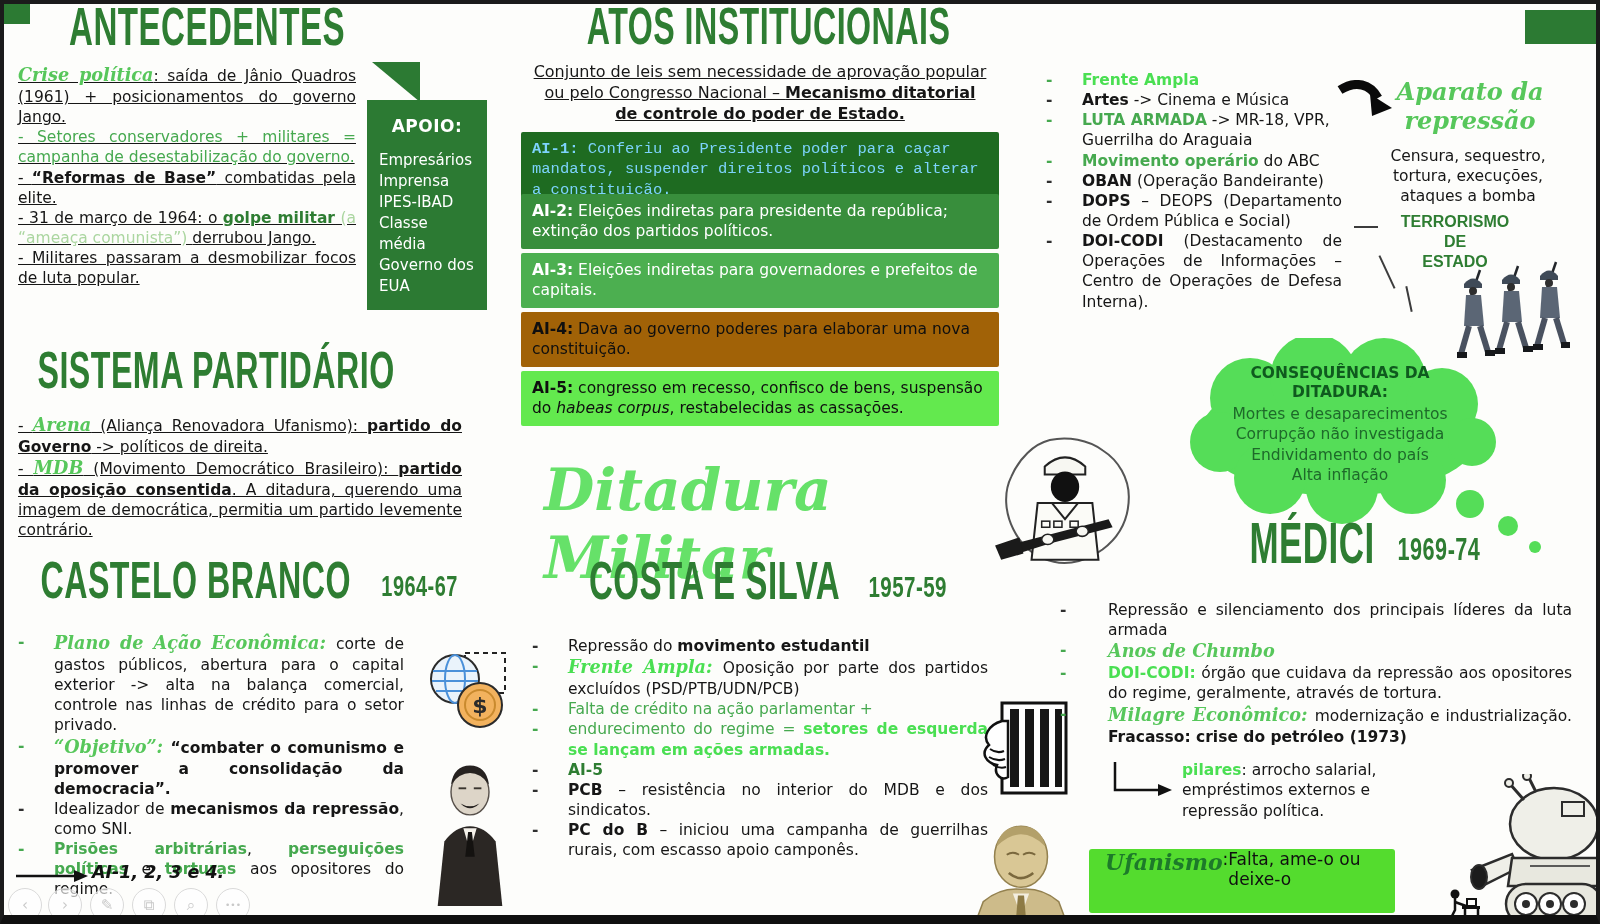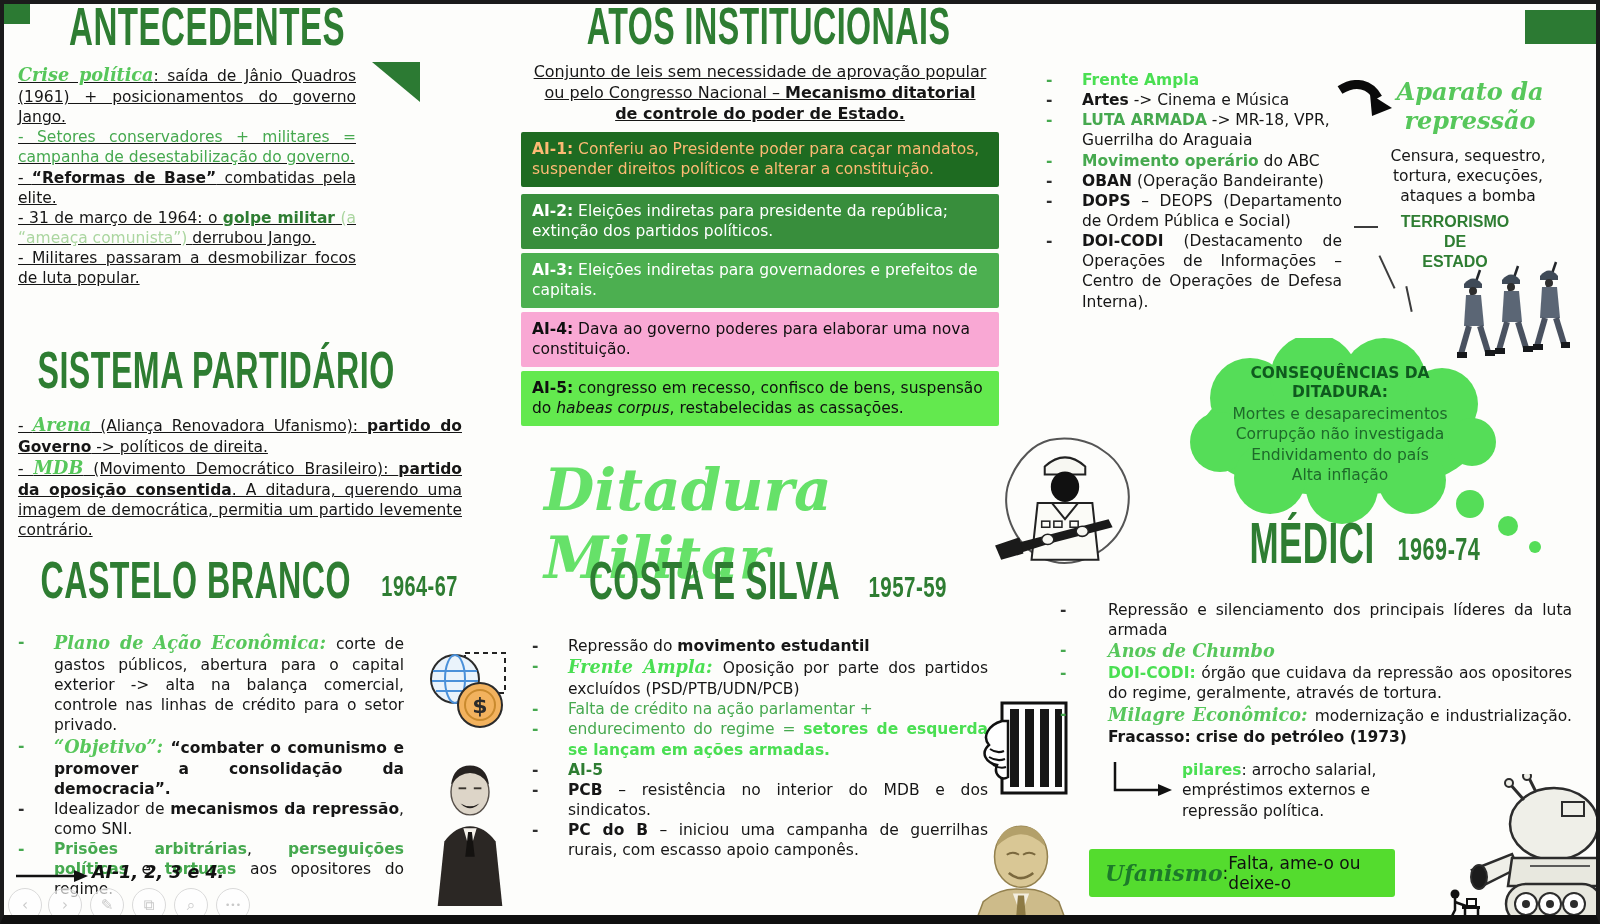--- a/index.html
+++ b/index.html
@@ -28,39 +28,39 @@
   .c-pale { color:#abd6a0; }
   .c-dg { color:#2e7d32; }
   .b { font-weight:bold; }
   .i { font-style:italic; }
   
   .apoio { position:absolute; left:363px; top:96px; width:120px; height:210px; background:#2c7a33; color:#fff; padding:16px 12px; }
   .apoio .ttl { font-weight:bold; font-size:17px; text-align:center; margin-bottom:14px; letter-spacing:0.5px; }
   .apoio .bd { white-space:pre-line; font-size:15px; line-height:1.4; }
   
   .aibox { position:absolute; left:517px; width:478px; padding:7px 11px; font-size:15.5px; line-height:1.32; border-radius:2px; }
-  .ai1 { background:#1e6b21; color:#fdba74; }
+  .ai1 { background:#1e6b21; color:#7dd3fc;font-family:Liberation Mono, monospace; }
   .ai2 { background:#388e3c; color:#fff; }
   .ai3 { background:#4caf50; color:#fff; }
-  .ai4 { background:#f9a8d4; color:#0f0f0f; }
+  .ai4 { background:#a16207; color:#0f0f0f; }
   .ai5 { background:#63e94e; color:#0f0f0f; }
   .ailbl { font-weight:bold; }
   .script-title { position:absolute; font-family:"DejaVu Serif",serif; font-style:italic; font-weight:bold; color:#66e169; }
   .pre { white-space:pre-line; }
   .terror { position:absolute; color:#2e7d32; font-weight:bold; font-family:"Liberation Sans",sans-serif; font-size:16px; text-align:center; line-height:1.25; }
   .corner { position:absolute; background:#2c7a33; }
   
   .cloud-wrap { position:absolute; left:1180px; top:334px; width:312px; height:188px; }
   .cloud-wrap svg { position:absolute; inset:0; }
   .cloud-title { position:absolute; top:26px; width:100%; text-align:center; font-weight:bold; color:#0f5a1e; font-size:15.5px; line-height:1.25; }
   .cloud-lines { position:absolute; top:66px; width:100%; text-align:center; color:#1e6a2a; font-size:15.5px; line-height:1.32; }
   .dot { position:absolute; background:#55dd58; border-radius:50%; }
   
-  .ufan { position:absolute; left:1085px; top:845px; width:306px; height:48px; background:#54dc2e; border-radius:3px;
-          display:flex; align-items:center; padding:0 16px; }
+  .ufan { position:absolute; left:1085px; top:845px; width:306px; height:64px; background:#54dc2e; border-radius:3px;
+          display:flex; padding:0 16px; }
   .ufan .s1 { font-family:"DejaVu Serif",serif; font-style:italic; font-weight:bold; font-size:22px; color:#1d7a2a; }
   .ufan .s2 { font-size:17px; color:#101010; }
   
   .vbtn { position:absolute; width:34px; height:34px; border-radius:50%; border:1.5px solid #dadada; color:#c9c9c9;
           background:rgba(255,255,255,.65); display:flex; align-items:center; justify-content:center; font-size:15px; }
   .note { position:absolute; font-weight:bold; font-style:italic; font-size:17.5px; color:#111; }
   .mark { position:absolute; background:#3c3c3c; }
 </style>
 </head>
 <body>
@@ -78,20 +78,28 @@
     <div><span class="scr c-scr">Crise política</span><span>: saída de Jânio Quadros (1961) + posicionamentos do governo Jango.</span></div>
     <div class="c-green">- Setores conservadores + militares = campanha de desestabilização do governo.</div>
     <div><span>- </span><span class="b">“Reformas de Base”</span><span> combatidas pela elite.</span></div>
     <div><span>- 31 de março de 1964: o </span><span class="b c-dg">golpe militar</span><span class="c-pale"> (a “ameaça comunista”) </span><span>derrubou Jango.</span></div>
     <div>- Militares passaram a desmobilizar focos de luta popular.</div>
   </div>
 
   <svg class="abs" style="left:368px;top:58px;" width="48" height="40">
       <polygon points="0,0 48,0 48,40" fill="#2c7a33"></polygon>
     </svg>
+  <div class="apoio">
+    <div class="ttl">APOIO:</div>
+    <div class="bd">Empresários
+Imprensa
+IPES-IBAD
+Classe média
+Governo dos EUA</div>
+  </div>
 
   <div class="hdr" style="left:12px;top:348px;width:400px;font-size:35px;">
     <span class="t">SISTEMA PARTIDÁRIO</span>
   </div>
 
   <div class="para" style="left:14px;top:410px;width:444px;">
     <div><span>- </span><span class="scr c-scr">Arena</span><span> (Aliança Renovadora Ufanismo): </span><span class="b">partido do Governo</span><span> -&gt; políticos de direita.</span></div>
     <div><span>- </span><span class="scr c-scr">MDB</span><span> (Movimento Democrático Brasileiro): </span><span class="b">partido da oposição consentida</span><span>. A ditadura, querendo uma imagem de democrática, permitia um partido levemente contrário.</span></div>
   </div>
 

